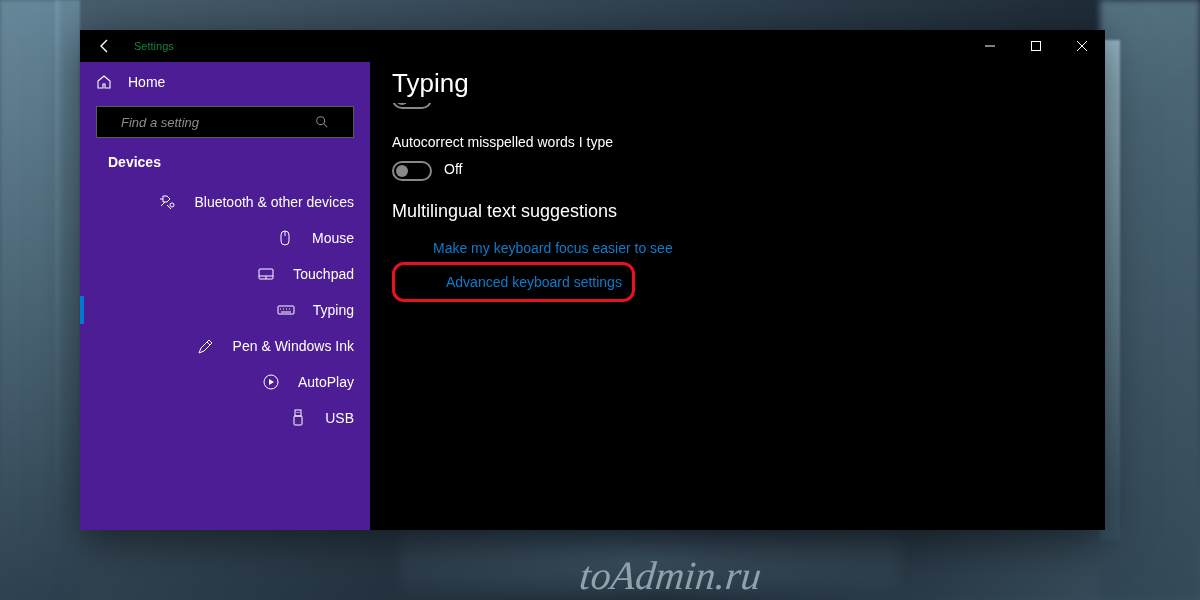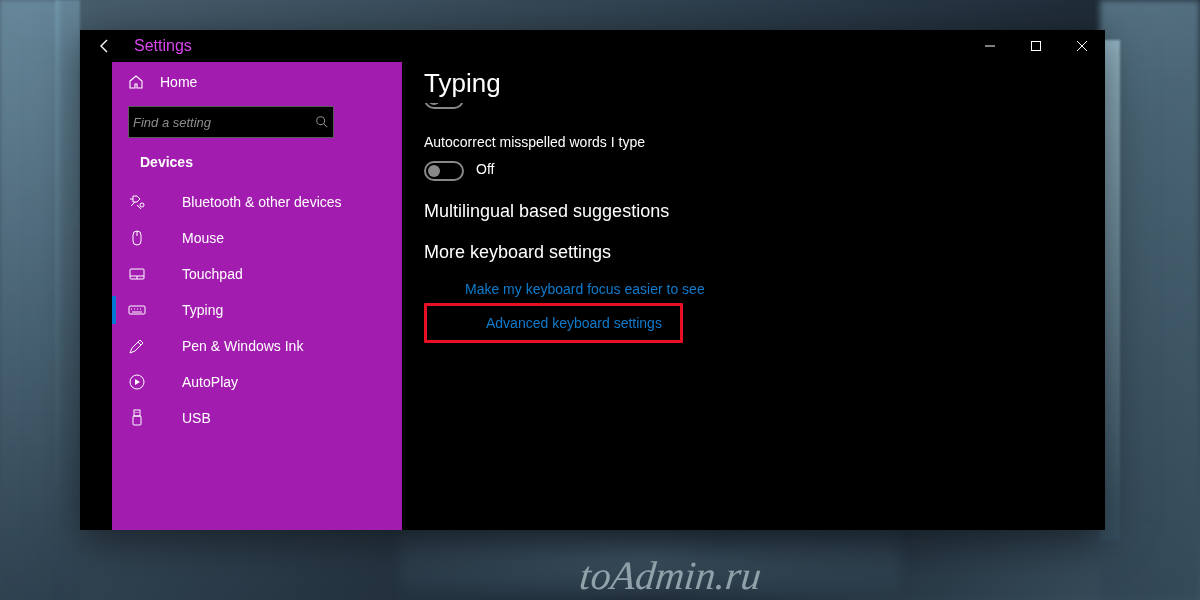--- a/index.html
+++ b/index.html
@@ -26,45 +26,45 @@
   position:absolute; left:80px; top:30px; width:1025px; height:500px;
   background:#000; color:#fff; box-shadow:0 8px 40px rgba(0,0,0,0.5);
 }
 
 .titlebar{
   height:32px; display:flex; align-items:center; justify-content:space-between;
   padding:0 0 0 16px;
 }
 .title-left{display:flex;align-items:center;gap:22px;}
 .back-arrow{width:16px;height:16px;cursor:pointer;}
-.app-title{font-size:16px;color:#d946ef;}
+.app-title{font-size:11px;color:#15803d;}
 .winbtns{display:flex;}
 .winbtn{width:46px;height:32px;display:flex;align-items:center;justify-content:center;cursor:pointer;}
 
 .body{display:flex;height:calc(100% - 32px);}
 
 .sidebar{
-  width:290px;background:#a21caf;padding:4px 0 0 0;margin-left:32px;
+  width:290px;background:#4c1d95;padding:4px 0 0 0;
 }
 .home-row{display:flex;align-items:center;gap:16px;padding:8px 16px;cursor:pointer;}
 .home-row .ico{width:16px;height:16px;fill:#fff;}
 .home-label{font-size:14px;}
 .searchbox{
-  margin:8px 16px 14px 16px; width:206px; height:32px; border:1px solid #5a5a5a;
-  display:flex;align-items:center;padding:0 4px;background:#000;
+  margin:8px 16px 14px 16px; width:258px; height:32px; border:1px solid #5a5a5a;
+  display:flex;align-items:center;padding:0 24px;background:#000;
 }
 .searchbox input{
   flex:1;background:transparent;border:0;outline:0;color:#fff;font-size:13px;font-style:italic;
 }
 .searchbox input::placeholder{color:#8c8c8c;font-style:italic;}
 .search-icon{width:14px;height:14px;fill:#8c8c8c;}
 .category-label{font-size:14px;font-weight:600;color:#fff;padding:2px 16px 14px 28px;}
 
 .nav-item{
-  display:flex;align-items:center;gap:36px;padding:9px 16px 9px 16px;cursor:pointer;font-size:14px;color:#fff;position:relative;
+  display:flex;align-items:center;gap:18px;padding:9px 16px 9px 16px;cursor:pointer;font-size:14px;color:#fff;position:relative;justify-content:flex-end;
 }
 .nav-item .ico{width:18px;height:18px;fill:#fff;display:flex;align-items:center;justify-content:center;}
 .nav-item.active::before{
   content:"";position:absolute;left:0;top:4px;bottom:4px;width:4px;background:#0078d4;
 }
 
 .content{
   flex:1;padding:6px 22px 10px 22px;color:#fff;
 }
 .page-title{font-size:26px;font-weight:300;margin-bottom:4px;}
@@ -81,21 +81,21 @@
 .toggle-on::after{content:"";position:absolute;right:2px;top:2px;width:12px;height:12px;border-radius:50%;background:#fff;}
 .toggle-label{font-size:14px;color:#fff;}
 
 .setting-label{font-size:14px;color:#fff;max-width:480px;line-height:1.4;margin-bottom:8px;}
 .section-h{font-size:18px;font-weight:400;margin:20px 0 12px 0;}
 
 .link-item{font-size:14px;color:#0f7bcc;padding:6px 0;cursor:pointer;display:inline-block;margin-left:41px;}
 .link-wrap{display:block;}
 
 .highlight{
-  border:3px solid #e81123;border-radius:1px;padding:3px 18px;display:inline-block;
+  border:3px solid #e81123;border-radius:12px;padding:3px 10px;display:inline-block;
 }
 </style>
 </head>
 <body>
 
 <div class="ice-streak is1"></div>
 <div class="ice-streak is2"></div>
 <div class="ice-streak is3"></div>
 <div class="ice-streak is4"></div>
 <div class="ice-streak is5"></div>
@@ -226,23 +226,22 @@
           <span class="toggle-label">Off</span>
         </div>
       </div>
 
       <div class="setting-label">Autocorrect misspelled words I type</div>
       <div class="toggle-row">
         <div class="toggle-off"></div>
         <span class="toggle-label">Off</span>
       </div>
 
-      <div class="section-h">Multilingual based suggestions</div>
-
-      <div class="section-h">More keyboard settings</div>
+      <div class="section-h">Multilingual text suggestions</div>
+
       <div id="links">
           <div class="link-wrap"><span class="link-item">Make my keyboard focus easier to see</span></div>
           <div class="link-wrap"><span class="highlight"><span class="link-item">Advanced keyboard settings</span></span></div>
         </div>
     </div>
 
   </div>
 </div>
 
 </body></html>

